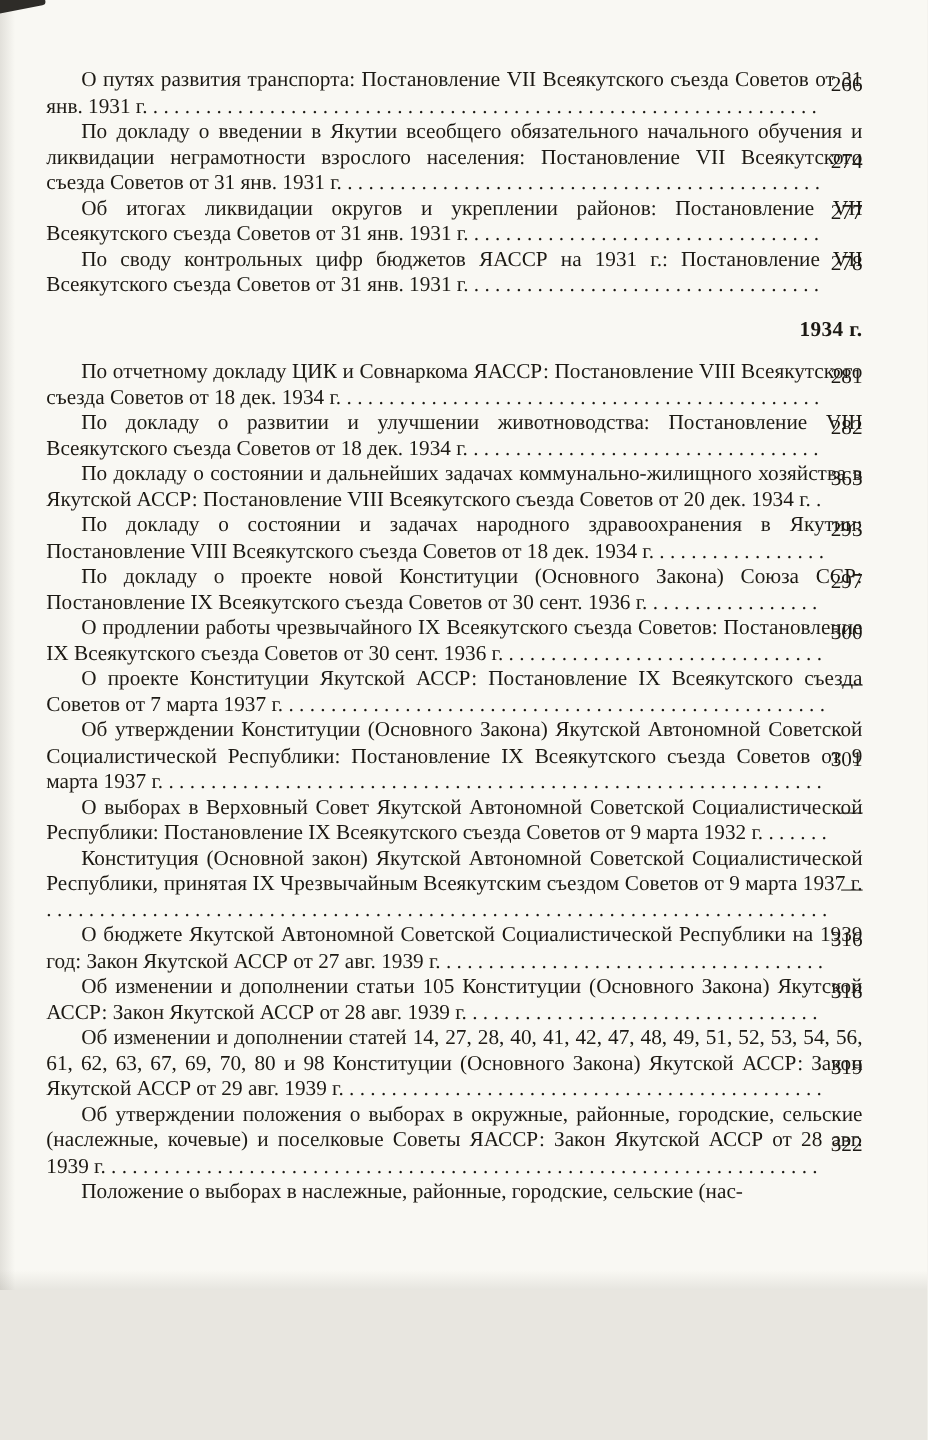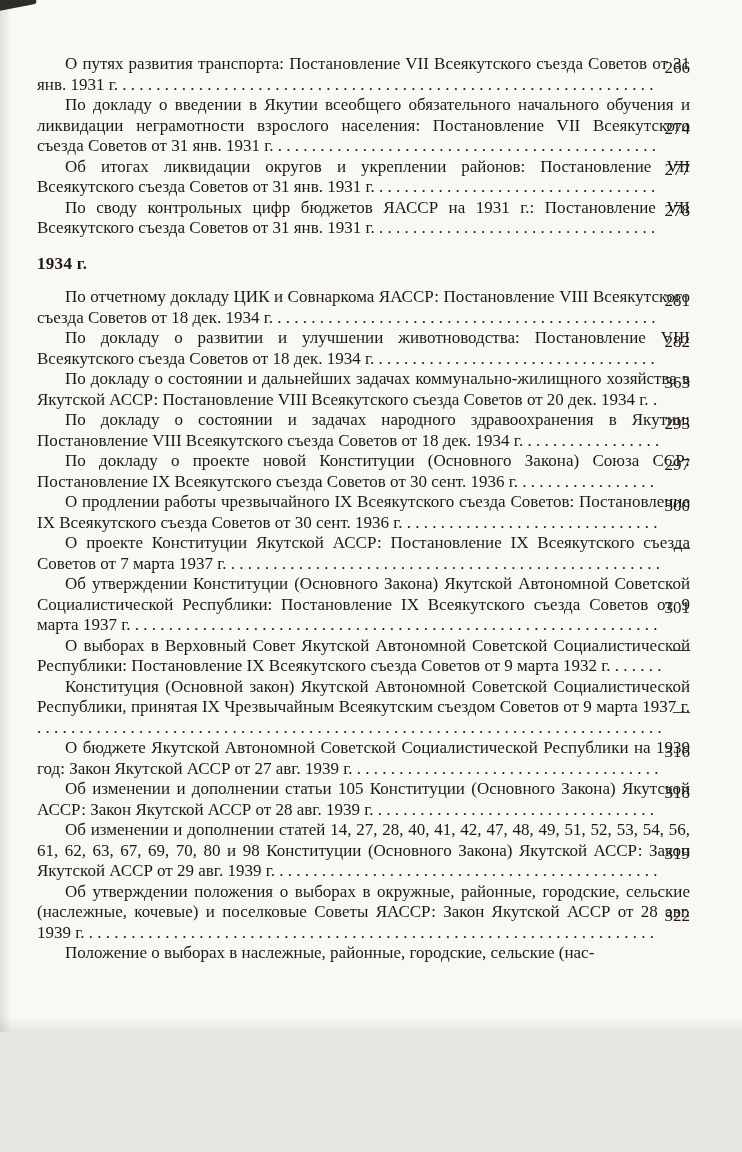--- a/index.html
+++ b/index.html
@@ -39,21 +39,21 @@
     bottom: 17px;
     text-indent: 0;
     white-space: nowrap;
   }
 
   h2.year {
     margin: 15px 0 13px;
     font-size: 17px;
     line-height: 20.5px;
     font-weight: bold;
-    text-align: left;
+    text-align: right;
     text-indent: 0;
     letter-spacing: 0.3px;
   }
 
   .footer {
     position: absolute;
     left: 28px;
     right: 52px;
     top: 1082px;
     display: flex;

